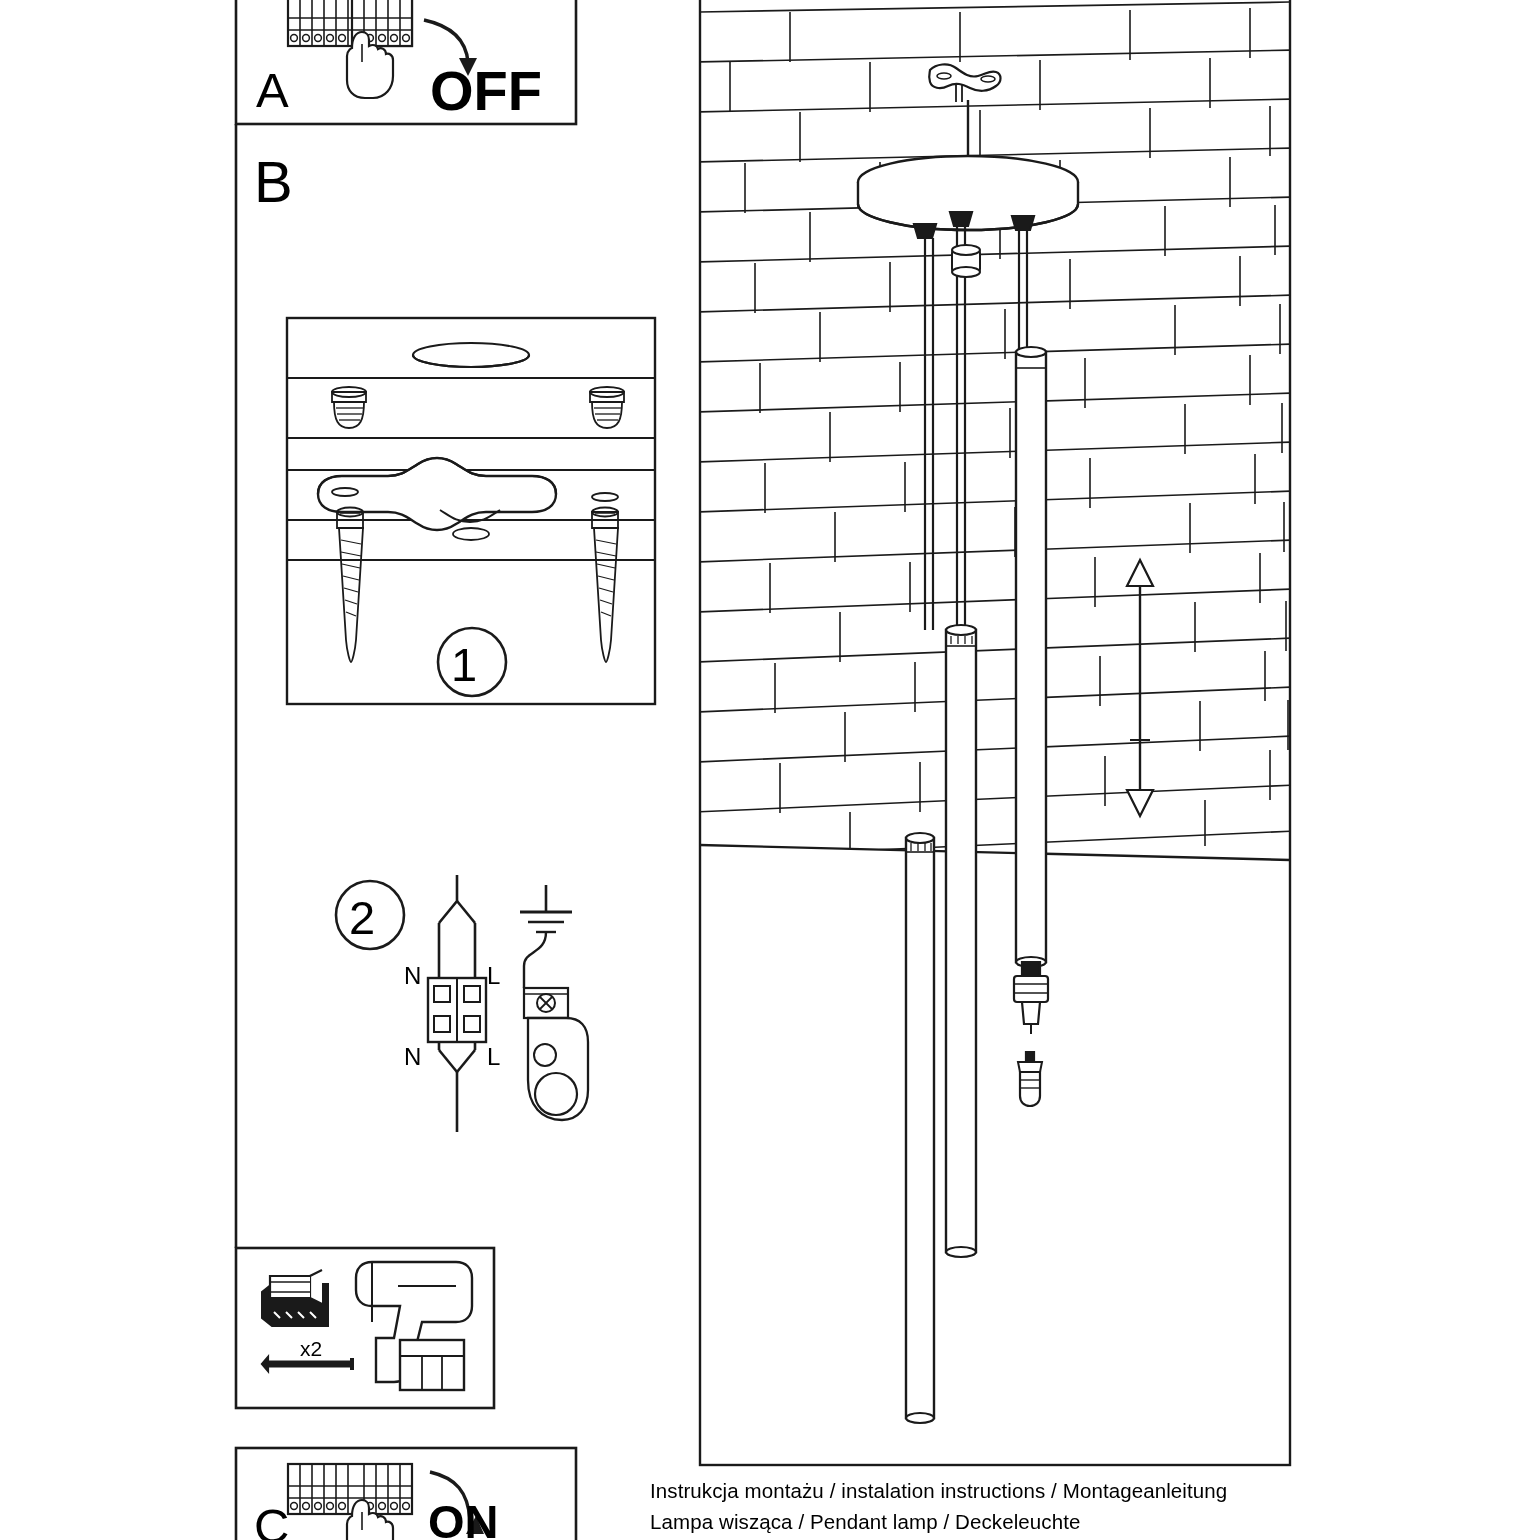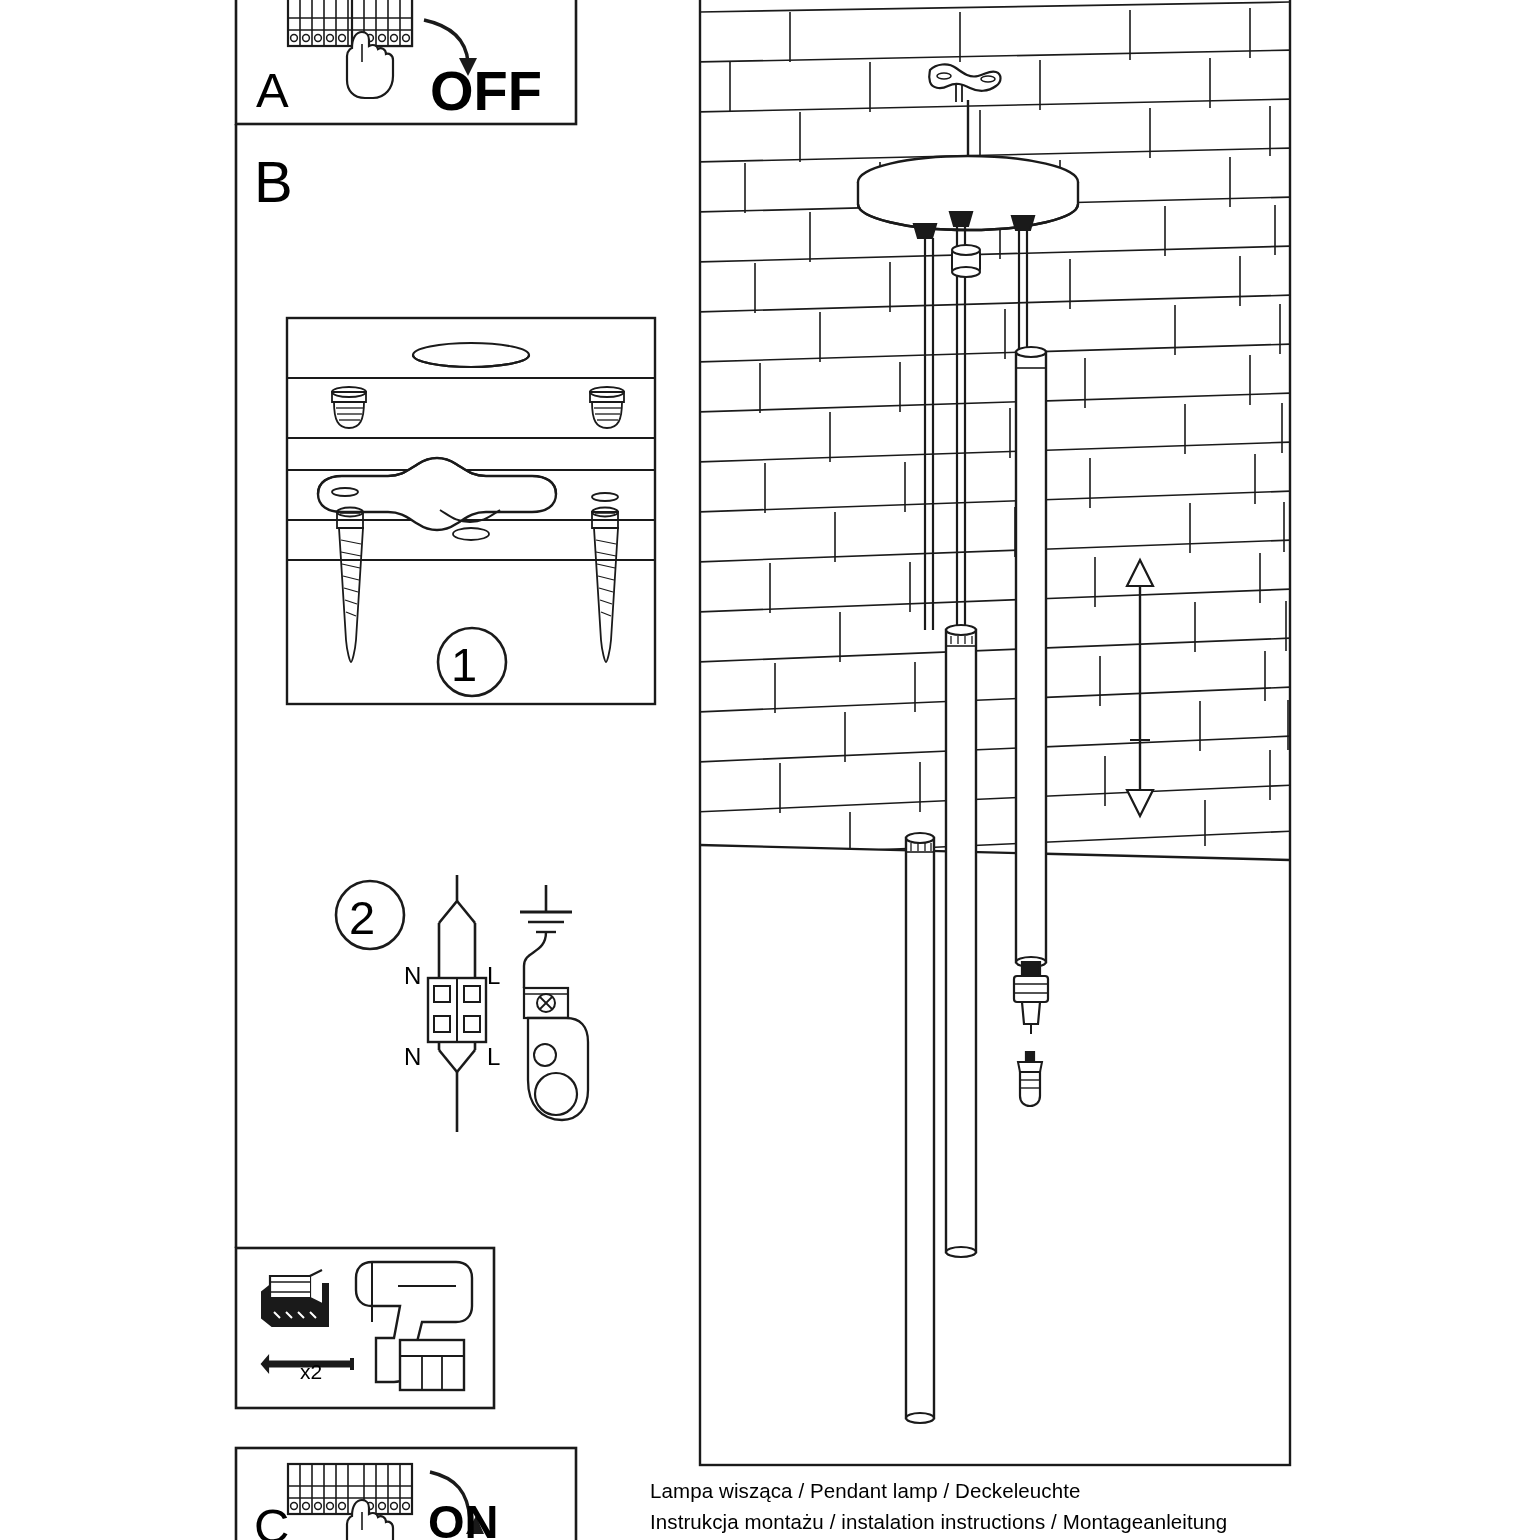--- a/index.html
+++ b/index.html
@@ -68,21 +68,20 @@
     left: 451px; top: 637px;
     font-size: 47px;
   }
   .num-2 {
     left: 349px; top: 890px;
     font-size: 47px;
   }
   .lab-x2 {
     left: 300px; top: 1337px;
     font-size: 21px;
-    margin-top: 23px;
   }
   .lab-N1 { left: 404px; top: 962px; font-size: 24px; }
   .lab-L1 { left: 487px; top: 962px; font-size: 24px; }
   .lab-N2 { left: 404px; top: 1043px; font-size: 24px; }
   .lab-L2 { left: 487px; top: 1043px; font-size: 24px; }
 </style>
 </head>
 <body>
 
 <div class="sheet">
@@ -540,17 +539,17 @@
   <div class="txt label-ON">ON</div>
   <div class="txt num-1">1</div>
   <div class="txt num-2">2</div>
   <div class="txt lab-x2">x2</div>
   <div class="txt lab-N1">N</div>
   <div class="txt lab-L1">L</div>
   <div class="txt lab-N2">N</div>
   <div class="txt lab-L2">L</div>
 
   <div class="caption-block">
+    <div>Instrukcja montażu / instalation instructions / Montageanleitung</div>
     <div>Lampa wisząca / Pendant lamp / Deckeleuchte</div>
-    <div>Instrukcja montażu / instalation instructions / Montageanleitung</div>
   </div>
 
 </div>
 
 </body></html>

